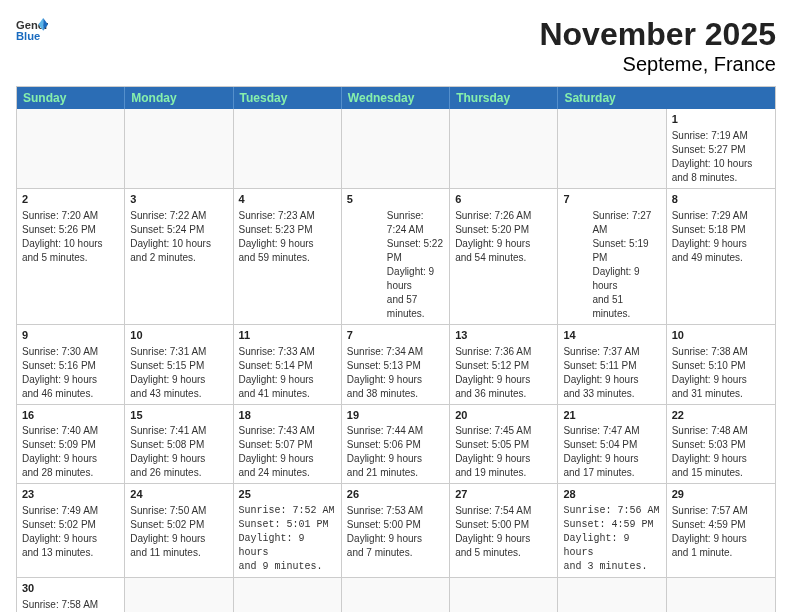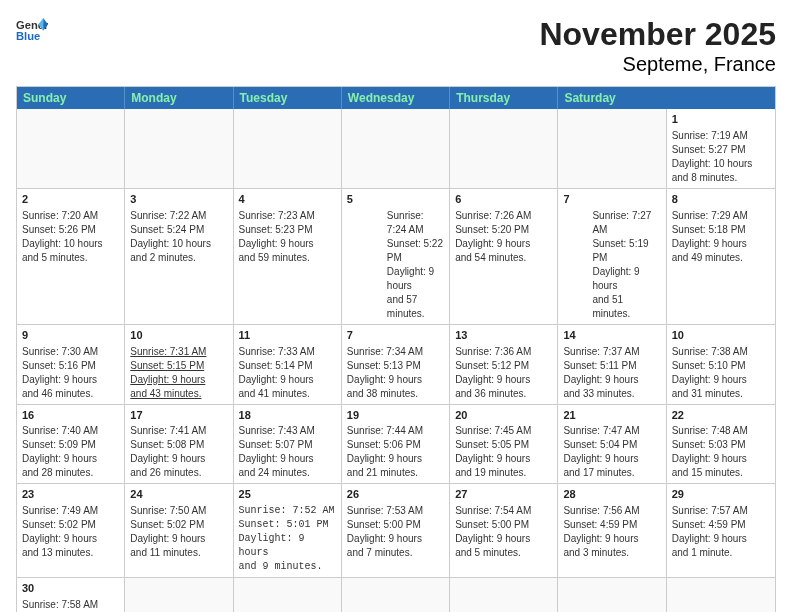--- a/index.html
+++ b/index.html
@@ -198,21 +198,21 @@
         <div class="cal-row">
           <div class="cal-cell">
             <span class="day-num">9</span>
             <div class="cell-text" style="white-space: pre-line;">Sunrise: 7:30 AM
 Sunset: 5:16 PM
 Daylight: 9 hours
 and 46 minutes.</div>
           </div>
           <div class="cal-cell">
             <span class="day-num">10</span>
-            <div class="cell-text" style="white-space: pre-line; text-decoration: underline;">Sunrise: 7:31 AM
+            <div class="cell-text" style="white-space: pre-line;">Sunrise: 7:31 AM
 Sunset: 5:15 PM
 Daylight: 9 hours
 and 43 minutes.</div>
           </div>
           <div class="cal-cell">
             <span class="day-num">11</span>
             <div class="cell-text" style="white-space: pre-line;">Sunrise: 7:33 AM
 Sunset: 5:14 PM
 Daylight: 9 hours
 and 41 minutes.</div>
@@ -248,21 +248,21 @@
         </div>
         <div class="cal-row">
           <div class="cal-cell">
             <span class="day-num">16</span>
             <div class="cell-text" style="white-space: pre-line;">Sunrise: 7:40 AM
 Sunset: 5:09 PM
 Daylight: 9 hours
 and 28 minutes.</div>
           </div>
           <div class="cal-cell">
-            <span class="day-num">17</span>
+            <span class="day-num">15</span>
             <div class="cell-text" style="white-space: pre-line;">Sunrise: 7:41 AM
 Sunset: 5:08 PM
 Daylight: 9 hours
 and 26 minutes.</div>
           </div>
           <div class="cal-cell">
             <span class="day-num">18</span>
             <div class="cell-text" style="white-space: pre-line;">Sunrise: 7:43 AM
 Sunset: 5:07 PM
 Daylight: 9 hours
@@ -328,21 +328,21 @@
           </div>
           <div class="cal-cell">
             <span class="day-num">27</span>
             <div class="cell-text" style="white-space: pre-line;">Sunrise: 7:54 AM
 Sunset: 5:00 PM
 Daylight: 9 hours
 and 5 minutes.</div>
           </div>
           <div class="cal-cell">
             <span class="day-num">28</span>
-            <div class="cell-text" style="white-space: pre-line;">Sunrise: 7:56 AM
+            <div class="cell-text" style="white-space: pre-line; font-family: Liberation Mono, monospace;">Sunrise: 7:56 AM
 Sunset: 4:59 PM
 Daylight: 9 hours
 and 3 minutes.</div>
           </div>
           <div class="cal-cell">
             <span class="day-num">29</span>
             <div class="cell-text" style="white-space: pre-line;">Sunrise: 7:57 AM
 Sunset: 4:59 PM
 Daylight: 9 hours
 and 1 minute.</div>

